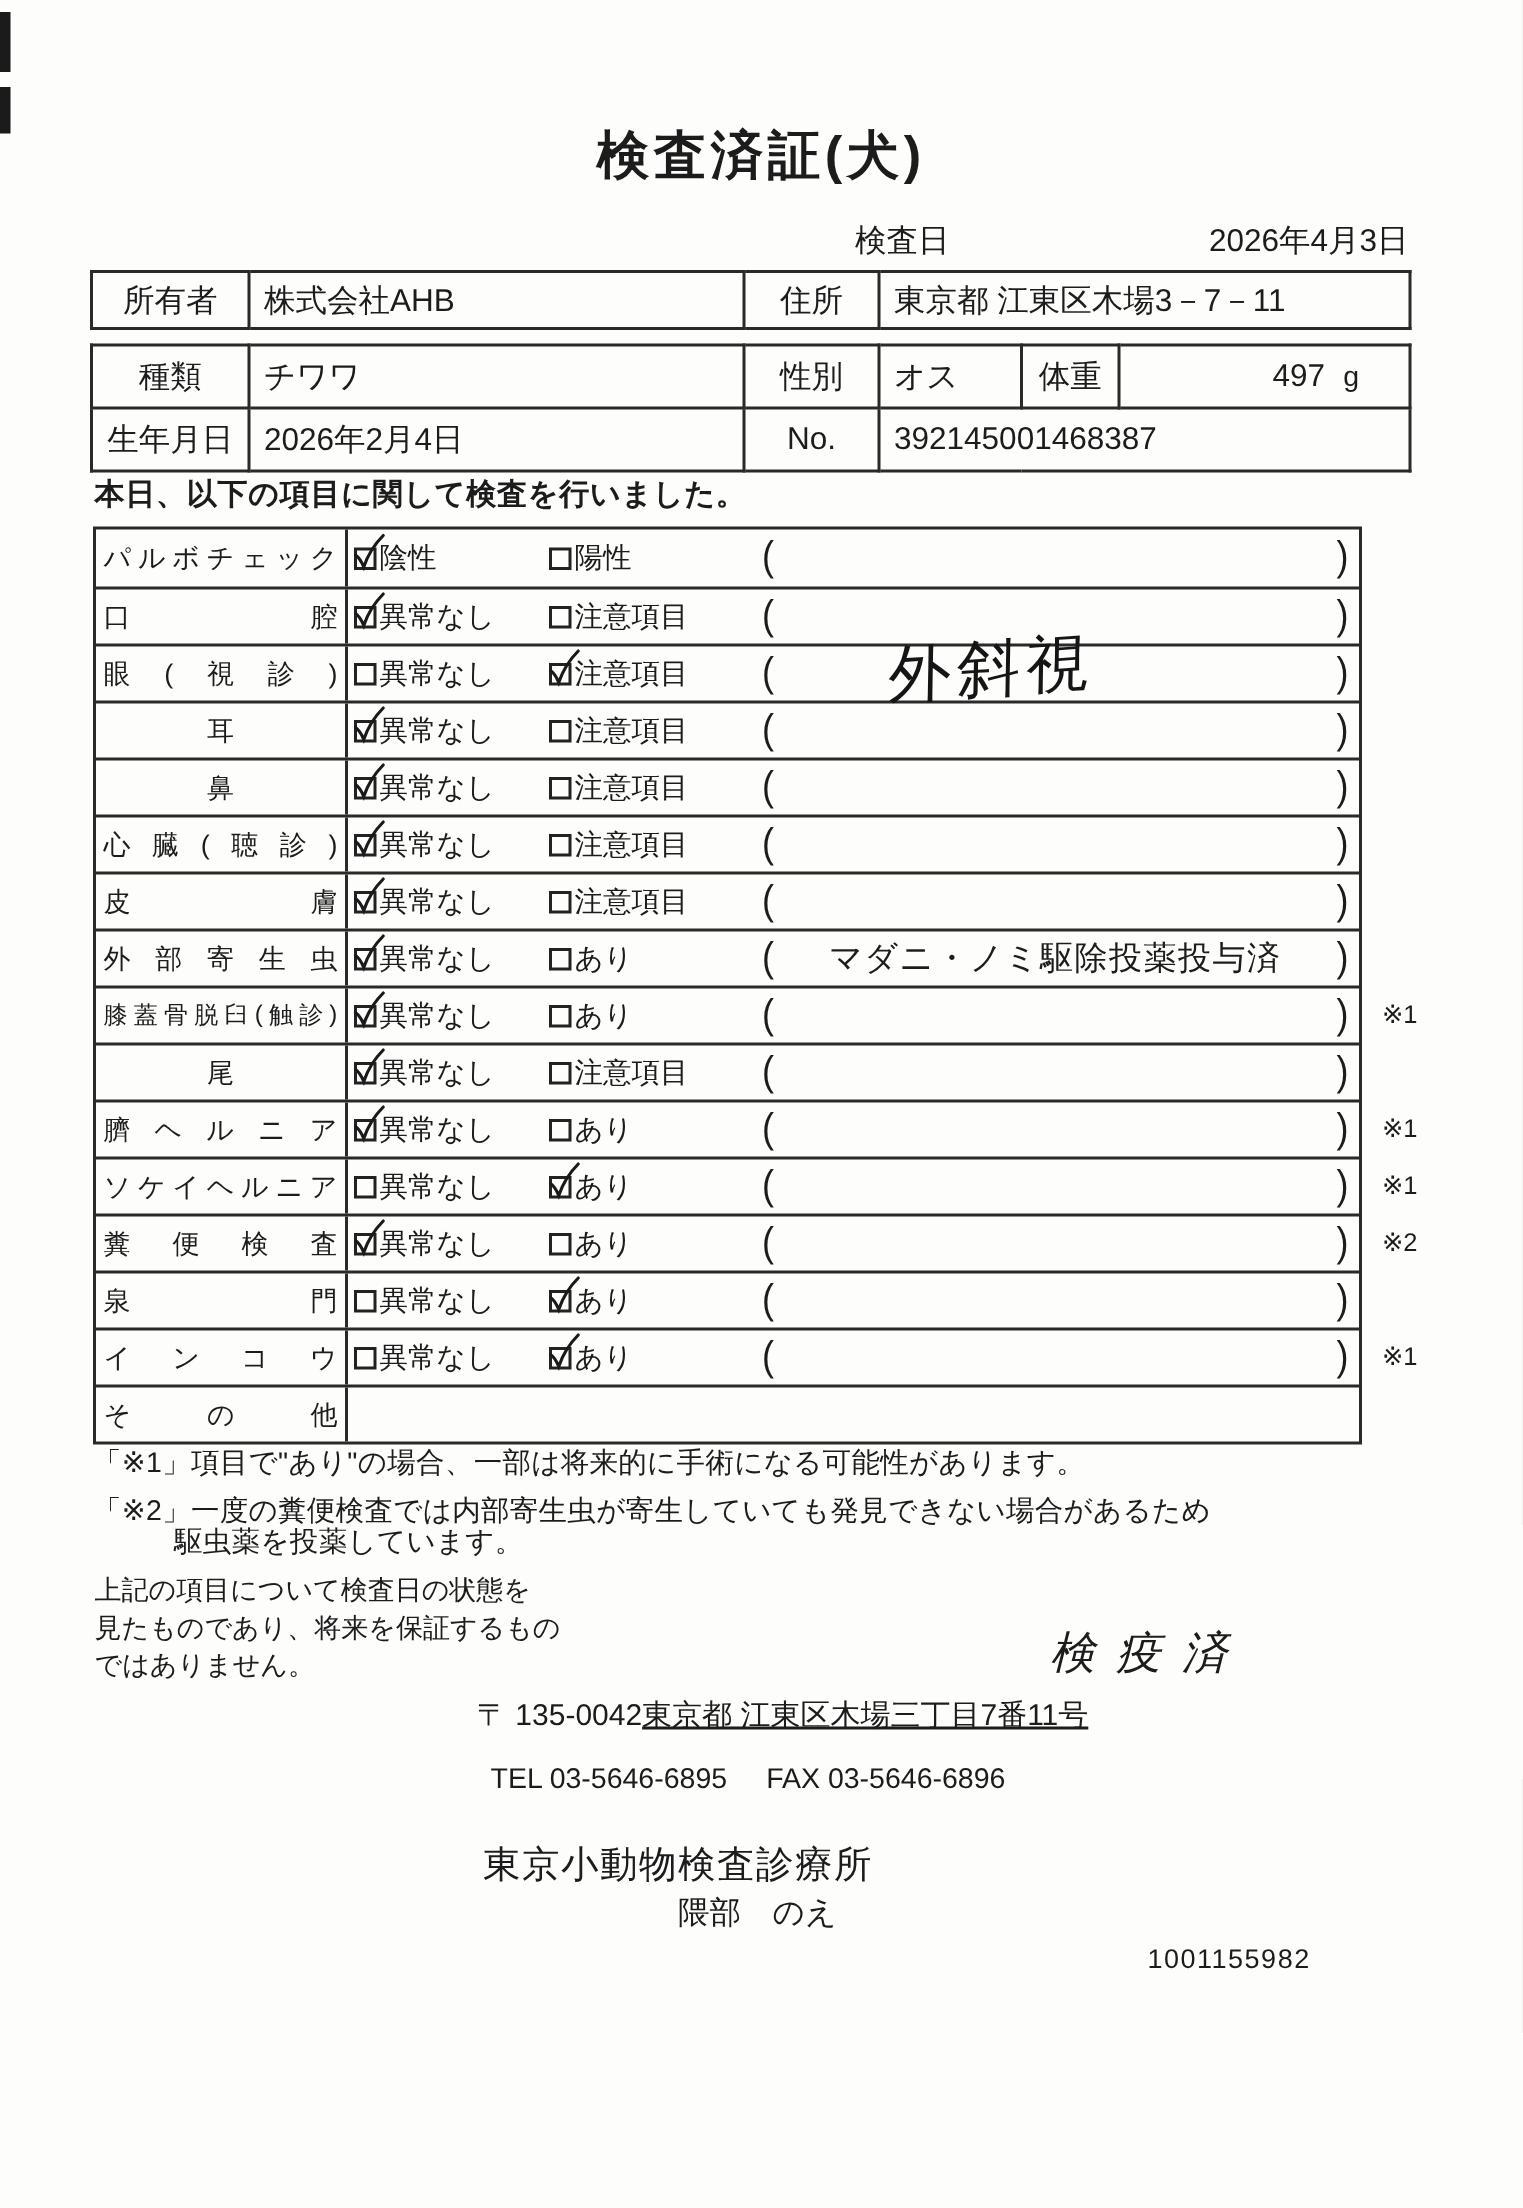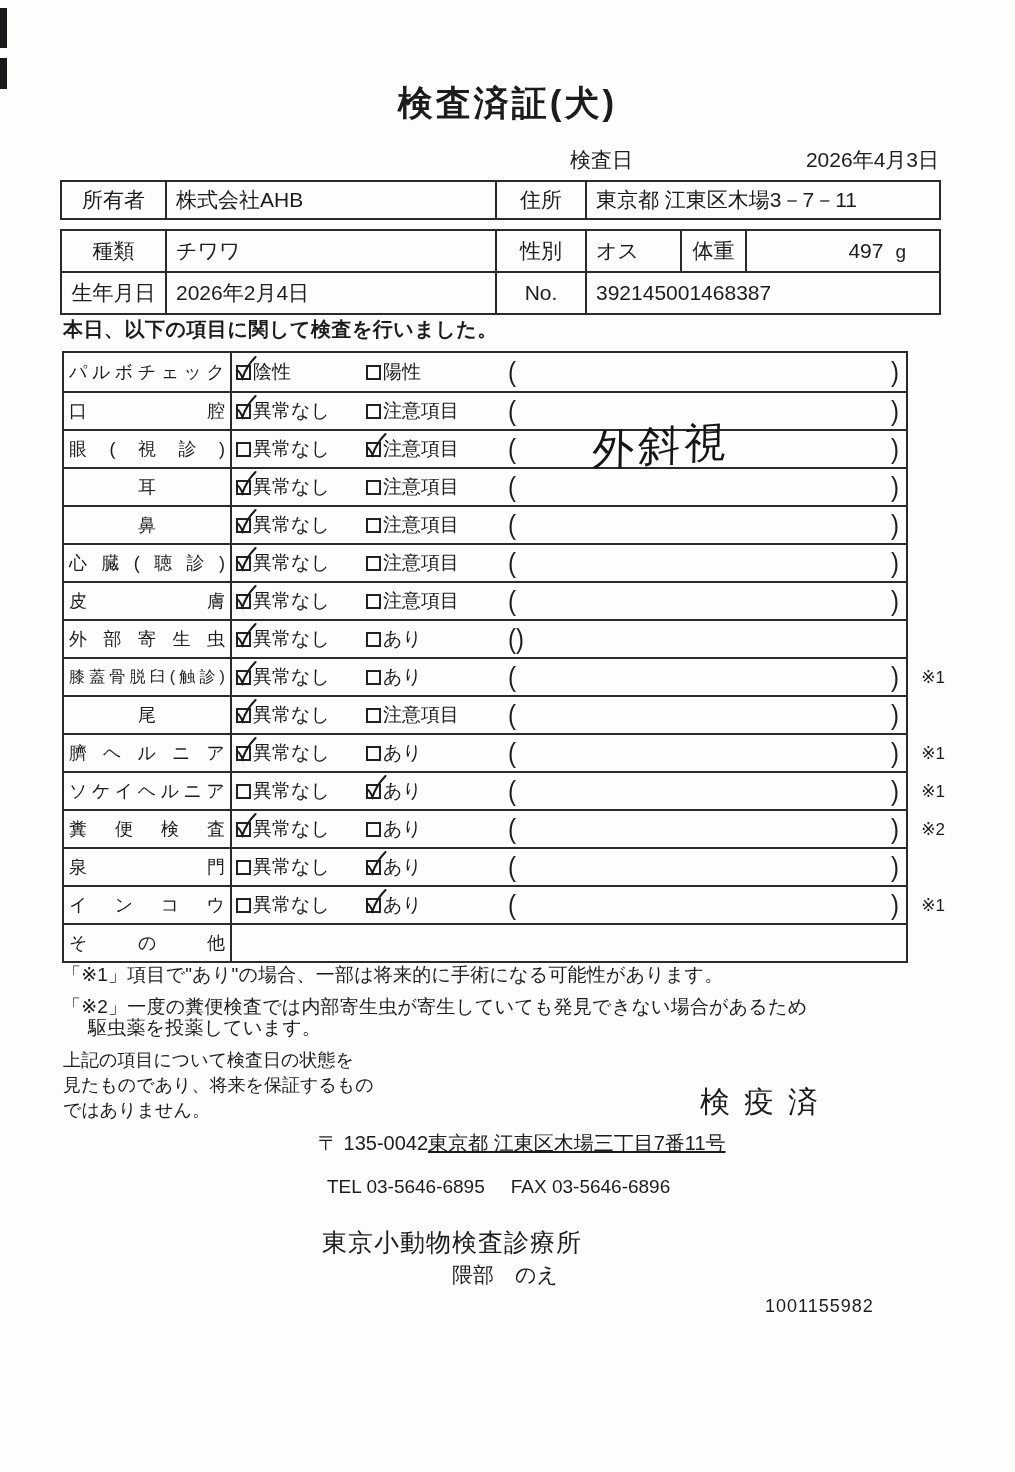--- a/index.html
+++ b/index.html
@@ -52,24 +52,24 @@
   .paren.close{margin-right:7px;}
   .notearea{flex:1;text-align:center;position:relative;height:100%;}
   .pn{font-size:22px;font-weight:500;letter-spacing:1px;line-height:36px;}
   .hw{position:absolute;left:76px;top:-13px;font-size:42px;font-weight:500;letter-spacing:4px;
       transform:rotate(-4deg) skewX(-5deg);white-space:nowrap;color:#151515;}
   .ref{position:absolute;right:-39px;font-size:17px;font-weight:500;}
 
   .notes{left:62px;font-size:19px;font-weight:500;letter-spacing:.2px;}
   .n1{top:962px;}
   .n2{top:994px;}
-  .n3{top:1015px;left:88px;}
+  .n3{top:1015px;left:116px;}
 
   .para{top:1048px;left:63px;font-size:18px;font-weight:500;line-height:1.38;white-space:pre-line;}
-  .cert{top:1082px;left:700px;font-size:30px;font-weight:500;letter-spacing:14px;white-space:nowrap;}
+  .cert{top:1082px;left:700px;font-size:30px;font-weight:500;letter-spacing:14px;white-space:nowrap;font-style:italic;}
   .postal{top:1130px;left:318px;font-size:20px;font-weight:500;}
   .postal .street{text-decoration:underline;}
   .telline{top:1176px;left:327px;font-size:19px;font-weight:500;}
   .telline .fax{margin-left:26px;}
   .clinic{top:1226px;left:322px;font-size:25px;font-weight:500;letter-spacing:1px;}
   .examiner{top:1261px;left:452px;font-size:21px;font-weight:500;}
   .docnum{top:1296px;left:765px;font-size:18px;font-weight:500;letter-spacing:1px;}
 </style>
 </head>
 <body>
@@ -328,20 +328,21 @@
                 <path d="M3 15 Q6 17 8.5 23 Q12.5 11 21.5 2" fill="none" stroke="#1a1a1a" stroke-width="2.1" stroke-linecap="round"></path>
               </svg>
             </span>
             <span>異常なし</span>
           </span>
         <span class="opt opt2">
             <span class="cb"></span>
             <span>あり</span>
           </span>
         <span class="paren">(</span>
+        <span class="notearea"><span class="pn">マダニ・ノミ駆除投薬投与済</span></span>
         <span class="paren close">)</span>
         <span class="ref"></span>
       </div>
     </div>
       <div class="row">
       <div class="labcell compact">
           <span>膝</span>
           <span>蓋</span>
           <span>骨</span>
           <span>脱</span>

